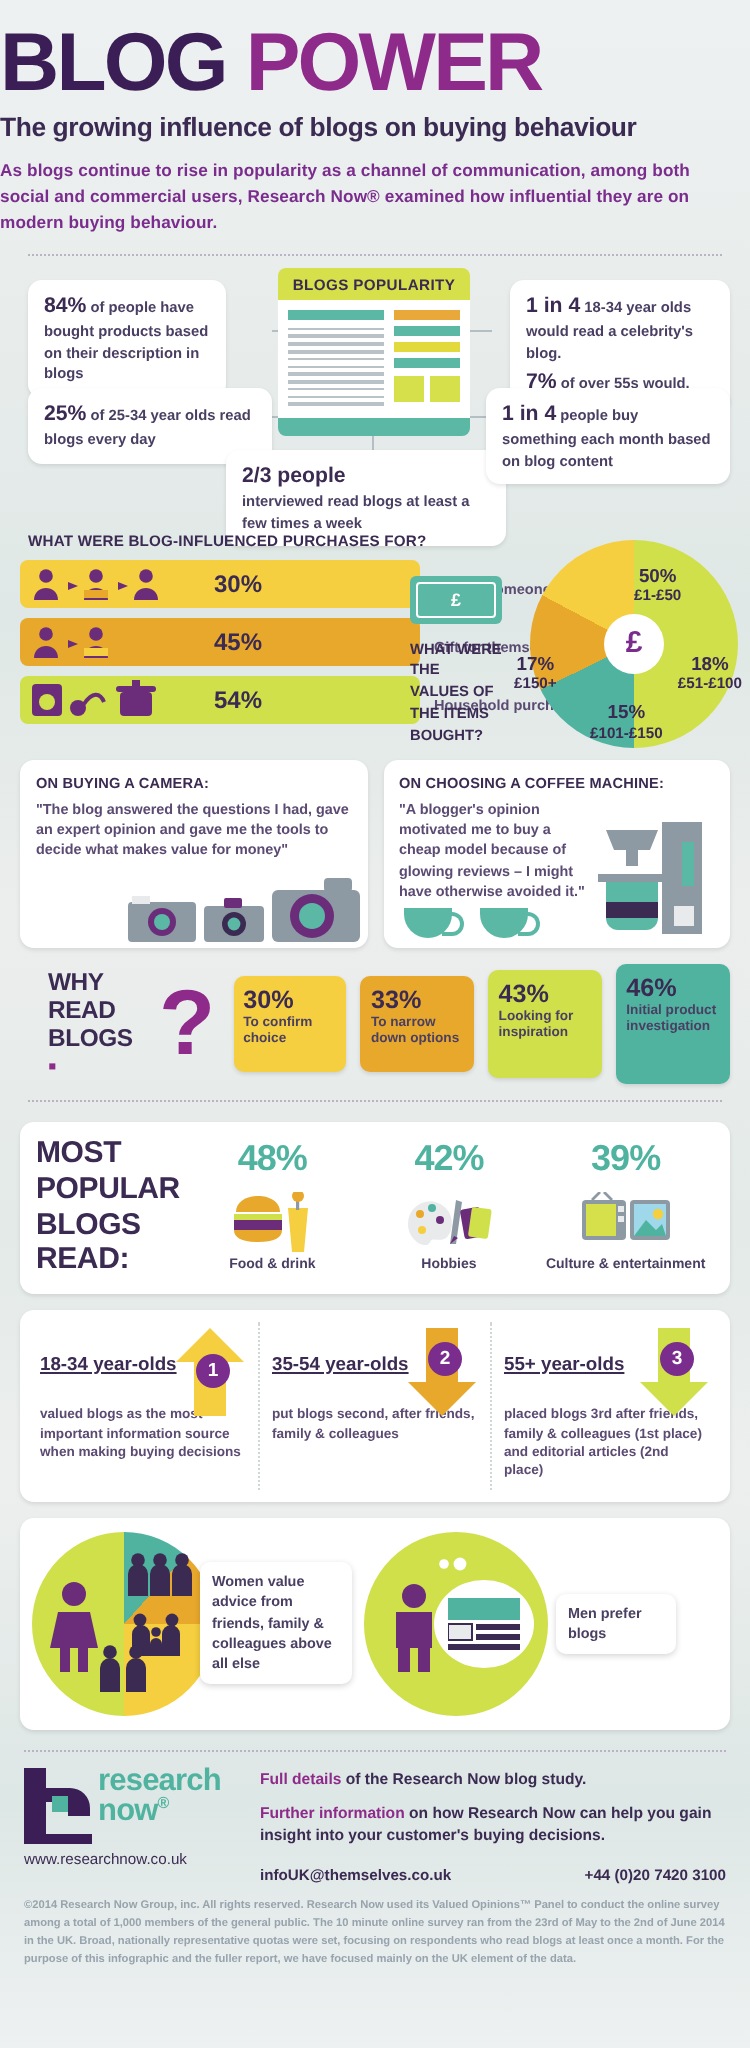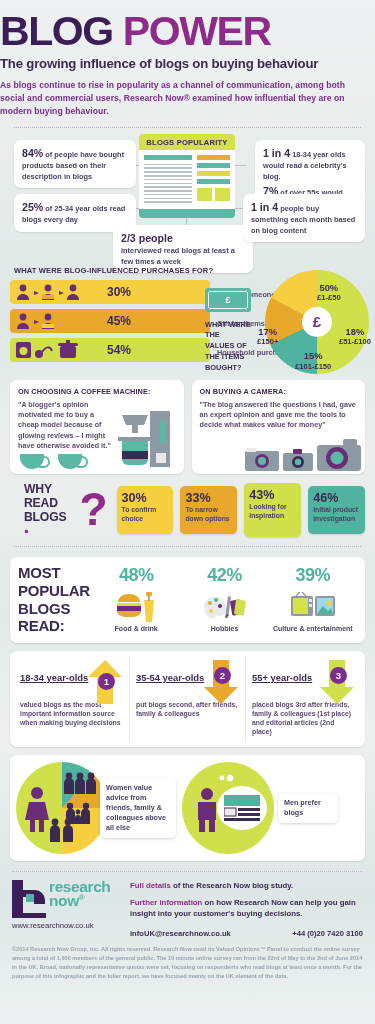--- a/index.html
+++ b/index.html
@@ -20,21 +20,21 @@
   .title .t2 { color: #8e2a8a; }
   .subtitle { font-size: 13.2px; font-weight: bold; color: #3b2a52; margin-top: 5px; letter-spacing: -0.2px; }
   .intro { font-size: 8.6px; font-weight: bold; color: #7b2d8e; line-height: 1.5; margin-top: 8px; letter-spacing: 0.05px; }
   .dots { border-top: 1px dotted #b9b3c4; margin: 9px 14px 0 14px; }
 
   
   .sec1 { position: relative; height: 130px; margin-top: 4px; }
   .card { background: #fff; border-radius: 7px; box-shadow: 0 1px 2px rgba(0,0,0,.10); padding: 6px 8px; }
   .c-txt { font-size: 7.4px; color: #4a3f63; line-height: 1.45; font-weight: bold; }
   .c-txt b.big { font-size: 10.6px; color: #3b2a52; }
-  .b1 { position: absolute; left: 14px; top: 8px; width: 122px; }
+  .b1 { position: absolute; left: 14px; top: 8px; width: 99px; }
   .b2 { position: absolute; left: 14px; top: 62px; width: 122px; }
   .b3 { position: absolute; left: 113px; top: 93px; width: 140px; }
   .b4 { position: absolute; right: 10px; top: 8px; width: 110px; }
   .b5 { position: absolute; right: 10px; top: 62px; width: 122px; }
 
   .browser { position: absolute; left: 139px; top: 2px; width: 96px; }
   .browser-top { background: #d6e04a; color: #3b2a52; font-size: 7.6px; font-weight: bold;
       text-align: center; padding: 4px 0 3px 0; border-radius: 4px 4px 0 0; letter-spacing: .2px;}
   .browser-body { background: #fff; padding: 5px 5px 4px 5px; display: flex; gap: 5px; }
   .bb-left { flex: 1.45; }
@@ -98,21 +98,21 @@
   
   .sec4 { display: flex; align-items: center; padding: 8px 10px 0 24px; gap: 7px; }
   .why { font-size: 12.2px; font-weight: bold; color: #3b2a52; line-height: 1.15; letter-spacing:-.2px;}
   .qmark { font-size: 46px; font-weight: bold; color: #8e2a8a; line-height: .78; margin: 0 2px 0 0;}
   .wbox { width: 58px; height: 48px; border-radius: 5px; padding: 5px 5px; box-shadow: 0 1px 2px rgba(0,0,0,.12); }
   .wbox .n { font-size: 12.6px; font-weight: bold; color: #3b2a52; }
   .wbox .l { font-size: 6.8px; font-weight: bold; color: #4a3f63; line-height: 1.3; margin-top: 1px;}
   .w1 { background: #f5cf3f; }
   .w2 { background: #e8a82c; }
   .w3 { background: #cfe04a; height: 54px;}
-  .w4 { background: #4fb3a0; height: 48px;}
+  .w4 { background: #4fb3a0; height: 60px;}
 
   
   .sec5 { background: #fff; margin: 10px 10px 0 10px; border-radius: 7px; box-shadow: 0 1px 2px rgba(0,0,0,.10);
      display: flex; align-items: center; padding: 6px 8px; height: 86px;}
   .mp-title { font-size: 15px; font-weight: bold; color: #3b2a52; line-height: 1.18; width: 74px; letter-spacing:-.2px;}
   .mp-col { flex: 1; text-align: center; }
   .mp-pct { font-size: 18px; font-weight: bold; color: #4fb3a0; letter-spacing:-.5px;}
   .mp-lab { font-size: 7px; font-weight: bold; color: #4a3f63; line-height:1.25;}
   .mp-ico { height: 34px; display: flex; align-items: flex-end; justify-content: center; gap: 2px; margin: 2px 0 3px 0;}
 
@@ -302,62 +302,62 @@
       <div class="pie"></div>
       <div class="pie-hole">£</div>
       <div class="plb p50"><span class="n">50%</span><span>£1-£50</span></div>
       <div class="plb p18"><span class="n">18%</span><span>£51-£100</span></div>
       <div class="plb p15"><span class="n">15%</span><span>£101-£150</span></div>
       <div class="plb p17"><span class="n">17%</span><span>£150+</span></div>
     </div>
   </div>
 
   <div class="sec3">
+    <div class="qcard cam">
+      <div class="qh">ON BUYING A CAMERA:</div>
+      <div class="qt">"The blog answered the questions I had, gave an expert opinion and gave me the tools to decide what makes value for money"</div>
+      <div class="cams">
+        <svg width="34" height="24" viewBox="0 0 34 24">
+            <rect x="0" y="4" width="34" height="20" rx="2" fill="#8d9aa4"></rect>
+            <rect x="2" y="1" width="9" height="4" fill="#e8eaec"></rect>
+            <circle cx="17" cy="14" r="7" fill="#6b2d7a"></circle>
+            <circle cx="17" cy="14" r="4" fill="#5bb8a5"></circle>
+          </svg>
+        <svg width="30" height="24" viewBox="0 0 30 24">
+            <rect x="0" y="6" width="30" height="18" rx="2" fill="#8d9aa4"></rect>
+            <rect x="10" y="2" width="9" height="5" rx="1" fill="#6b2d7a"></rect>
+            <circle cx="15" cy="15" r="6" fill="#3b2a52"></circle>
+            <circle cx="15" cy="15" r="3.2" fill="#5bb8a5"></circle>
+          </svg>
+        <svg width="44" height="34" viewBox="0 0 44 34">
+            <rect x="0" y="8" width="44" height="26" rx="3" fill="#8d9aa4"></rect>
+            <rect x="26" y="2" width="14" height="7" rx="2" fill="#8d9aa4"></rect>
+            <circle cx="20" cy="21" r="11" fill="#6b2d7a"></circle>
+            <circle cx="20" cy="21" r="6.5" fill="#5bb8a5"></circle>
+          </svg>
+      </div>
+    </div>
     <div class="qcard">
       <div class="qh">ON CHOOSING A COFFEE MACHINE:</div>
       <div class="qt">"A blogger's opinion motivated me to buy a cheap model because of glowing reviews – I might have otherwise avoided it."</div>
       <div class="cups">
           <div class="cup"></div>
           <div class="cup"></div>
         </div>
       <div class="coffee">
         <svg width="62" height="62" viewBox="0 0 62 62">
           <rect x="34" y="2" width="20" height="56" fill="#8d9aa4"></rect>
           <rect x="44" y="12" width="6" height="22" fill="#5bb8a5"></rect>
           <rect x="40" y="44" width="10" height="10" fill="#e8eaec"></rect>
           <path d="M6 6h26l-4 10H10z" fill="#8d9aa4"></path>
           <rect x="16" y="16" width="6" height="8" fill="#8d9aa4"></rect>
           <path d="M6 32h26v18a6 6 0 0 1-6 6H12a6 6 0 0 1-6-6z" fill="#5bb8a5"></path>
           <rect x="6" y="42" width="26" height="8" fill="#3b2a52"></rect>
           <rect x="2" y="28" width="34" height="4" fill="#8d9aa4"></rect>
         </svg>
-      </div>
-    </div>
-    <div class="qcard cam">
-      <div class="qh">ON BUYING A CAMERA:</div>
-      <div class="qt">"The blog answered the questions I had, gave an expert opinion and gave me the tools to decide what makes value for money"</div>
-      <div class="cams">
-        <svg width="34" height="24" viewBox="0 0 34 24">
-            <rect x="0" y="4" width="34" height="20" rx="2" fill="#8d9aa4"></rect>
-            <rect x="2" y="1" width="9" height="4" fill="#e8eaec"></rect>
-            <circle cx="17" cy="14" r="7" fill="#6b2d7a"></circle>
-            <circle cx="17" cy="14" r="4" fill="#5bb8a5"></circle>
-          </svg>
-        <svg width="30" height="24" viewBox="0 0 30 24">
-            <rect x="0" y="6" width="30" height="18" rx="2" fill="#8d9aa4"></rect>
-            <rect x="10" y="2" width="9" height="5" rx="1" fill="#6b2d7a"></rect>
-            <circle cx="15" cy="15" r="6" fill="#3b2a52"></circle>
-            <circle cx="15" cy="15" r="3.2" fill="#5bb8a5"></circle>
-          </svg>
-        <svg width="44" height="34" viewBox="0 0 44 34">
-            <rect x="0" y="8" width="44" height="26" rx="3" fill="#8d9aa4"></rect>
-            <rect x="26" y="2" width="14" height="7" rx="2" fill="#8d9aa4"></rect>
-            <circle cx="20" cy="21" r="11" fill="#6b2d7a"></circle>
-            <circle cx="20" cy="21" r="6.5" fill="#5bb8a5"></circle>
-          </svg>
       </div>
     </div>
   </div>
 
   <div class="sec4">
     <div class="why">WHY<br>READ<br>BLOGS <span style="color:#8e2a8a;">▪</span></div>
     <div class="qmark">?</div>
     <div class="wbox w1">
       <div class="n">30%</div>
       <div class="l">To confirm choice</div>
@@ -542,20 +542,20 @@
           <div class="logo-txt">research</div>
           <div class="logo-txt"><span>now</span><span style="font-size:8px;vertical-align:super;">®</span></div>
         </div>
       </div>
       <div class="url">www.researchnow.co.uk</div>
     </div>
     <div class="fmain">
       <div class="fline"><span class="hl">Full details</span><span> of the Research Now blog study.</span></div>
       <div class="fline"><span class="hl">Further information</span><span> on how Research Now can help you gain insight into your customer's buying decisions.</span></div>
       <div class="fcontacts">
-        <span>infoUK@researchnow.co.uk</span>
+        <span>infoUK@themselves.co.uk</span>
         <span>+44 (0)20 7420 3100</span>
       </div>
     </div>
   </div>
   <div class="legal">©2014 Research Now Group, inc. All rights reserved. Research Now used its Valued Opinions™ Panel to conduct the online survey among a total of 1,000 members of the general public. The 10 minute online survey ran from the 23rd of May to the 2nd of June 2014 in the UK. Broad, nationally representative quotas were set, focusing on respondents who read blogs at least once a month. For the purpose of this infographic and the fuller report, we have focused mainly on the UK element of the data.</div>
 
 </div>
 
 </body></html>

